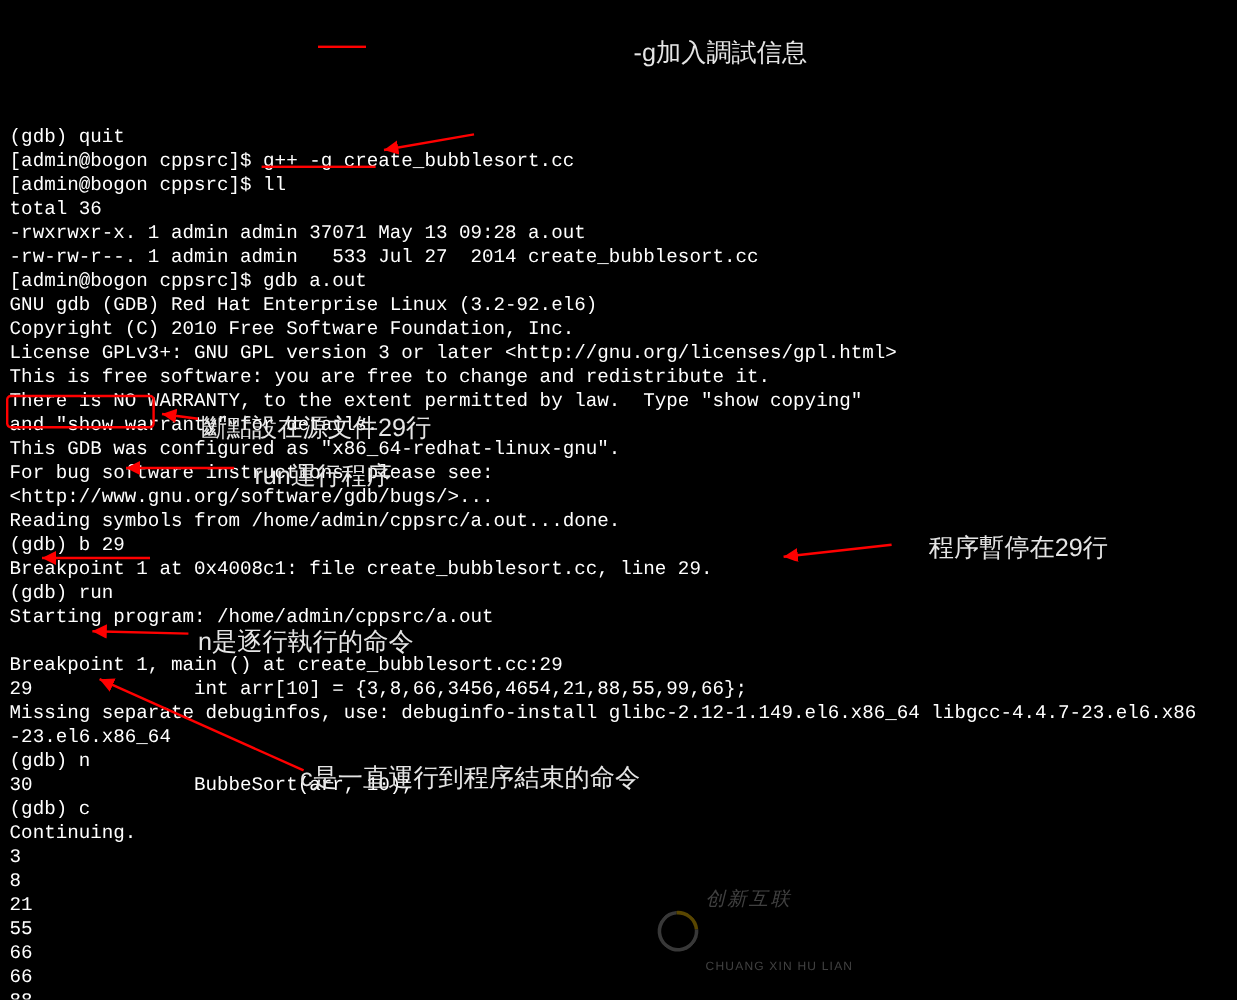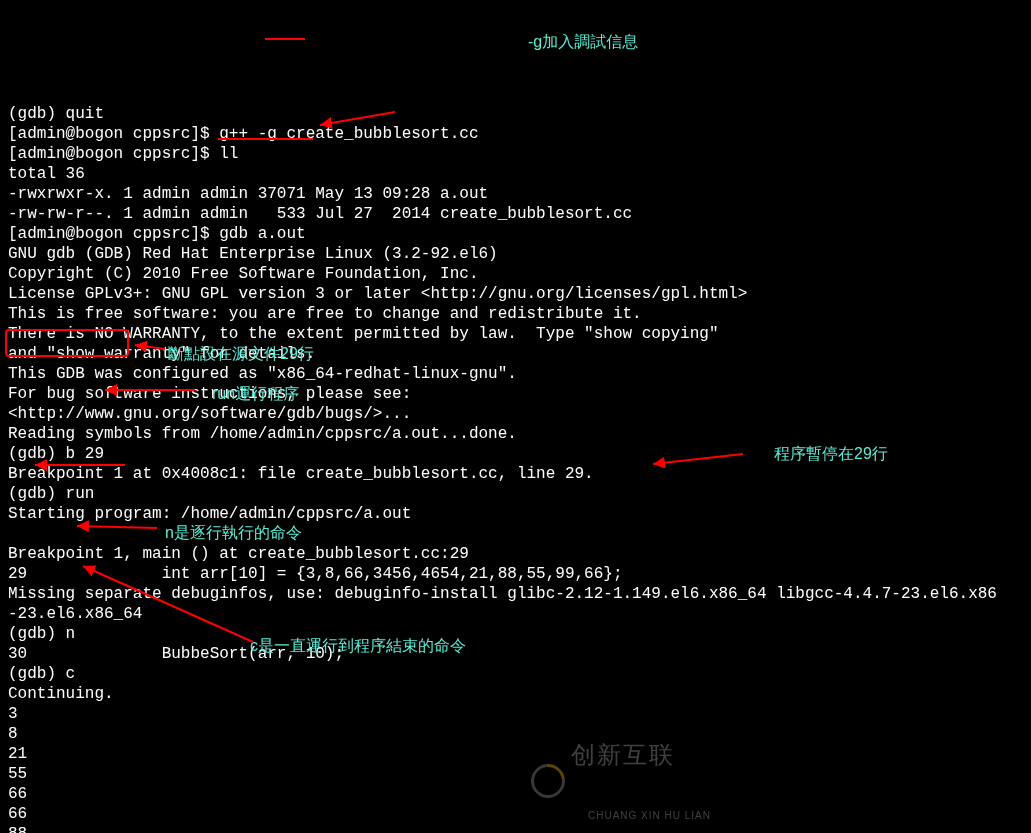--- a/index.html
+++ b/index.html
@@ -16,23 +16,23 @@
     position: relative;
     white-space: pre;
   }
   .terminal {
     padding: 4px 8px;
     position: relative;
   }
   .bold { font-weight: normal; }
   .ann {
     position: absolute;
-    color: #5eead4;
+    color: #e5e5e5;
     font-family: "Microsoft YaHei", SimSun, sans-serif;
-    font-size: 16px;
+    font-size: 21px;
     white-space: nowrap;
   }
   .arrow {
     position: absolute;
     pointer-events: none;
   }
   .box {
     position: absolute;
     border: 2px solid #ff0000;
     border-radius: 4px;
@@ -53,22 +53,22 @@
     display:flex;
     align-items:center;
     gap:6px;
   }
   .watermark .logo {
     width:28px;height:28px;border-radius:50%;
     border:3px solid rgba(160,160,160,0.35);
     border-top-color: rgba(255,200,0,0.35);
     transform: rotate(40deg);
   }
-  .watermark .name{font-size:24px;letter-spacing:2px;}
-  .watermark .sub{font-size:10px;letter-spacing:1px;margin-left:17px;}
+  .watermark .name{font-size:16px;letter-spacing:2px;font-style:italic;}
+  .watermark .sub{font-size:10px;letter-spacing:1px;}
 </style>
 </head>
 <body>
 
 
 
 <div class="terminal">
 <span>(gdb) quit</span>
 <span>[admin@bogon cppsrc]$ </span><span>g++ -g create_bubblesort.cc</span>
 <span>[admin@bogon cppsrc]$ </span><span>ll</span>

